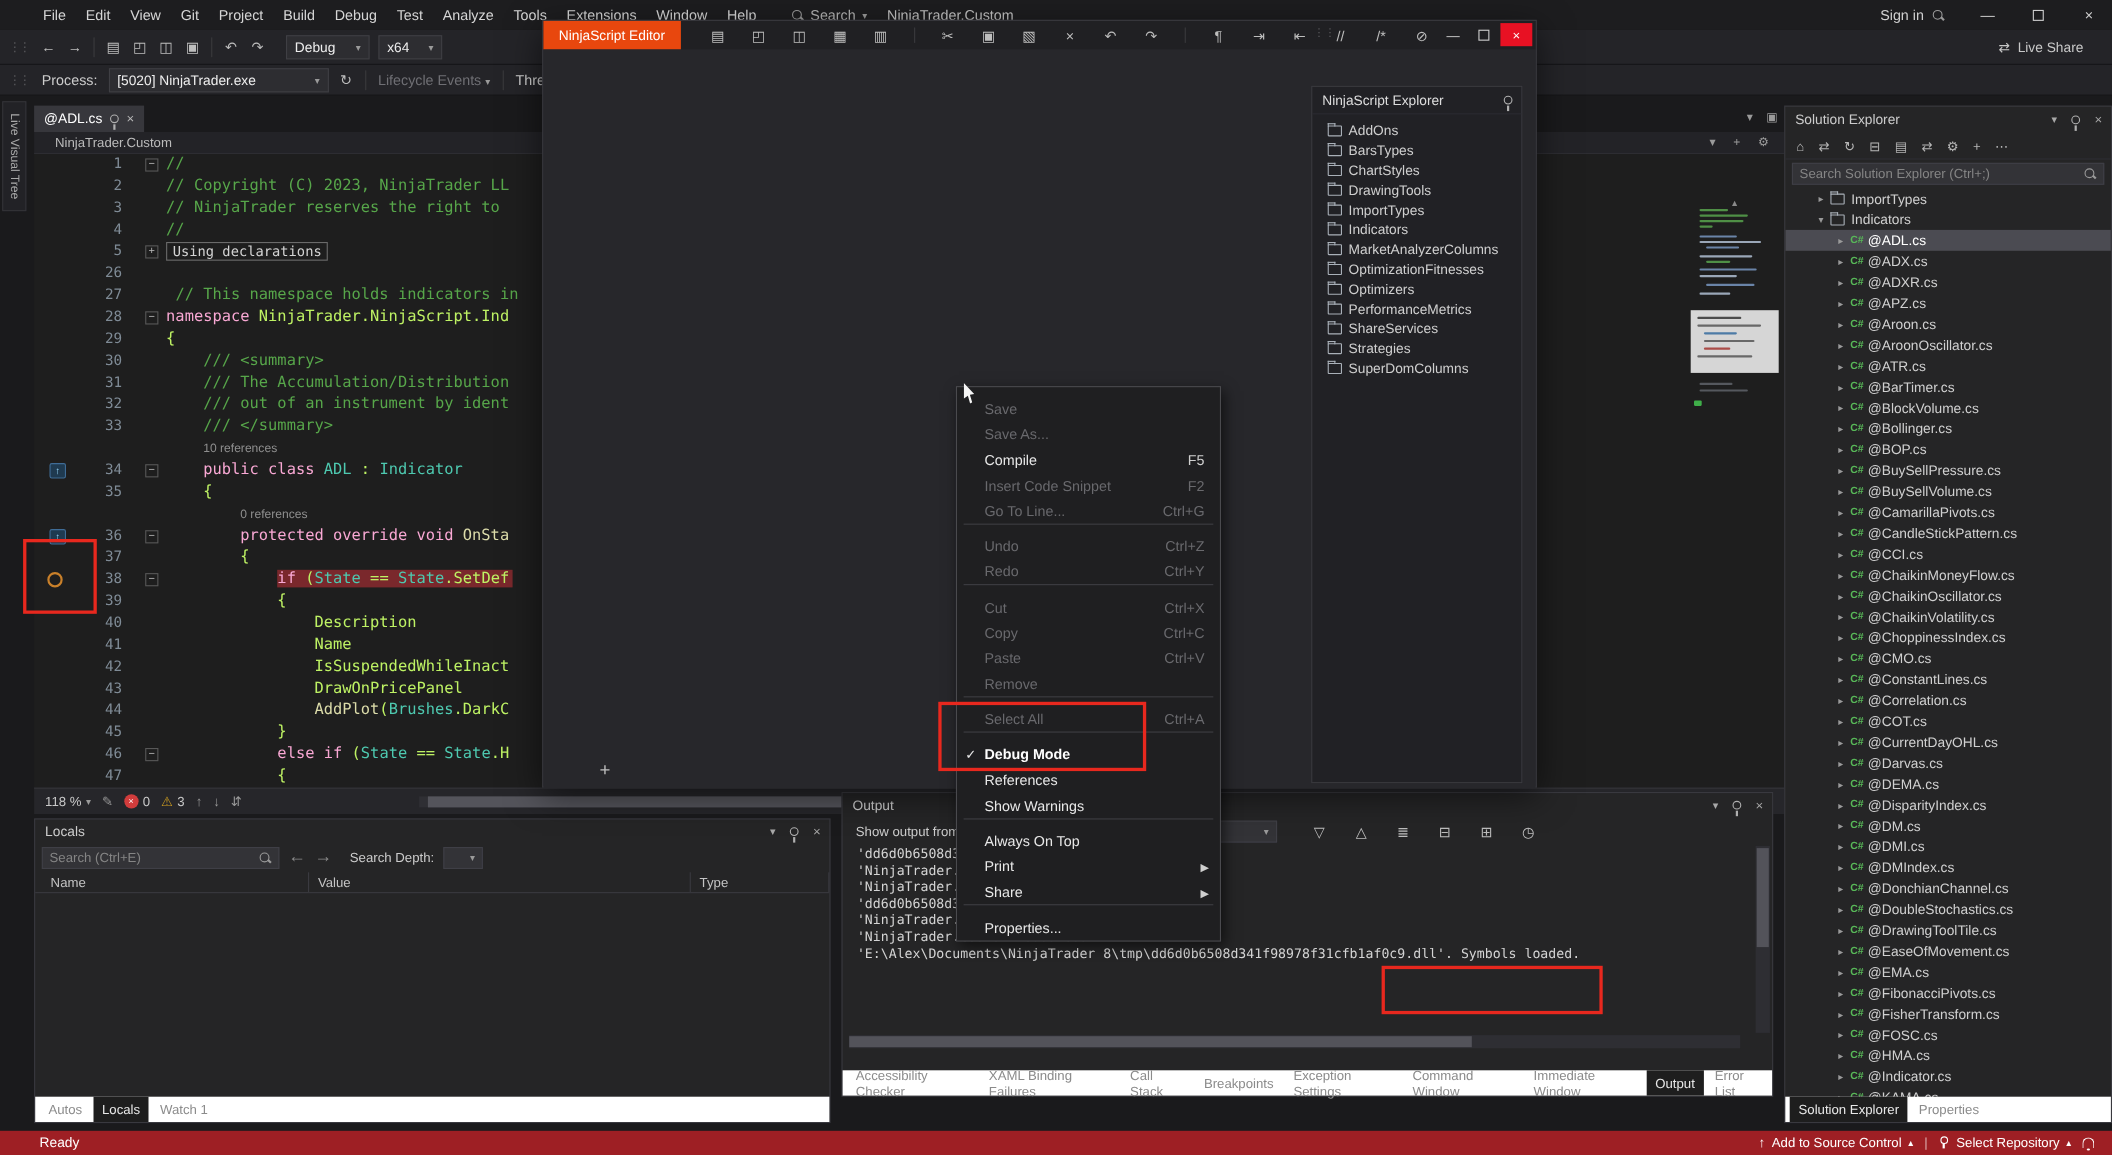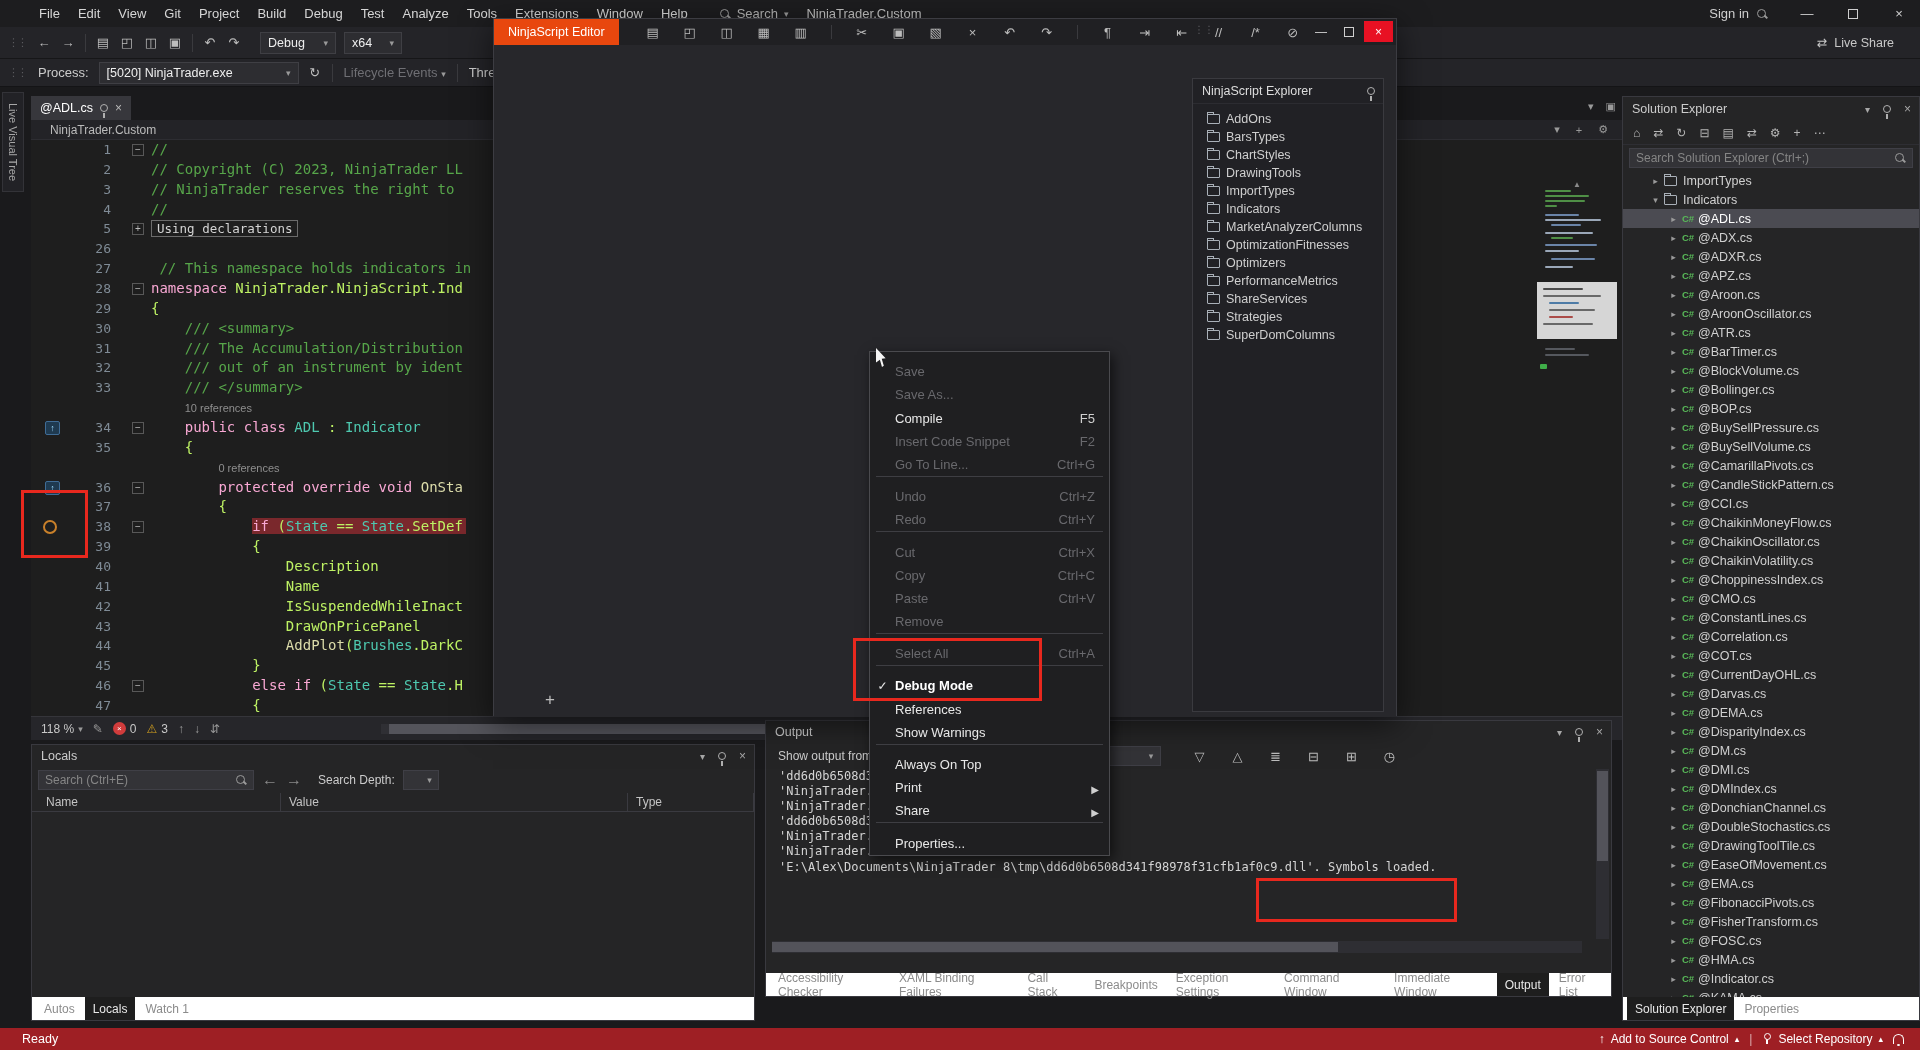--- a/index.html
+++ b/index.html
@@ -683,21 +683,21 @@
         <span>@KAMA.cs</span>
       </div>
     </div>
   <div class="panel-tabs" id="solution-tabs">
       <span class="ptab active">Solution Explorer</span>
       <span class="ptab">Properties</span>
     </div>
 </div>
 
 <div class="statusbar">
-  <span style="margin-left:22px">Ready</span>
+  <span style="margin-left:36px">Ready</span>
   <div class="sb-right">
     <span style="display:flex;align-items:center;gap:6px">
       <span>↑</span>
       <span>Add to Source Control</span>
       <span class="chev" style="color:#fff">▴</span>
     </span>
     <span style="opacity:.6">|</span>
     <span style="display:flex;align-items:center;gap:6px">
       <span class="branch-icon"></span>
       <span>Select Repository</span>

